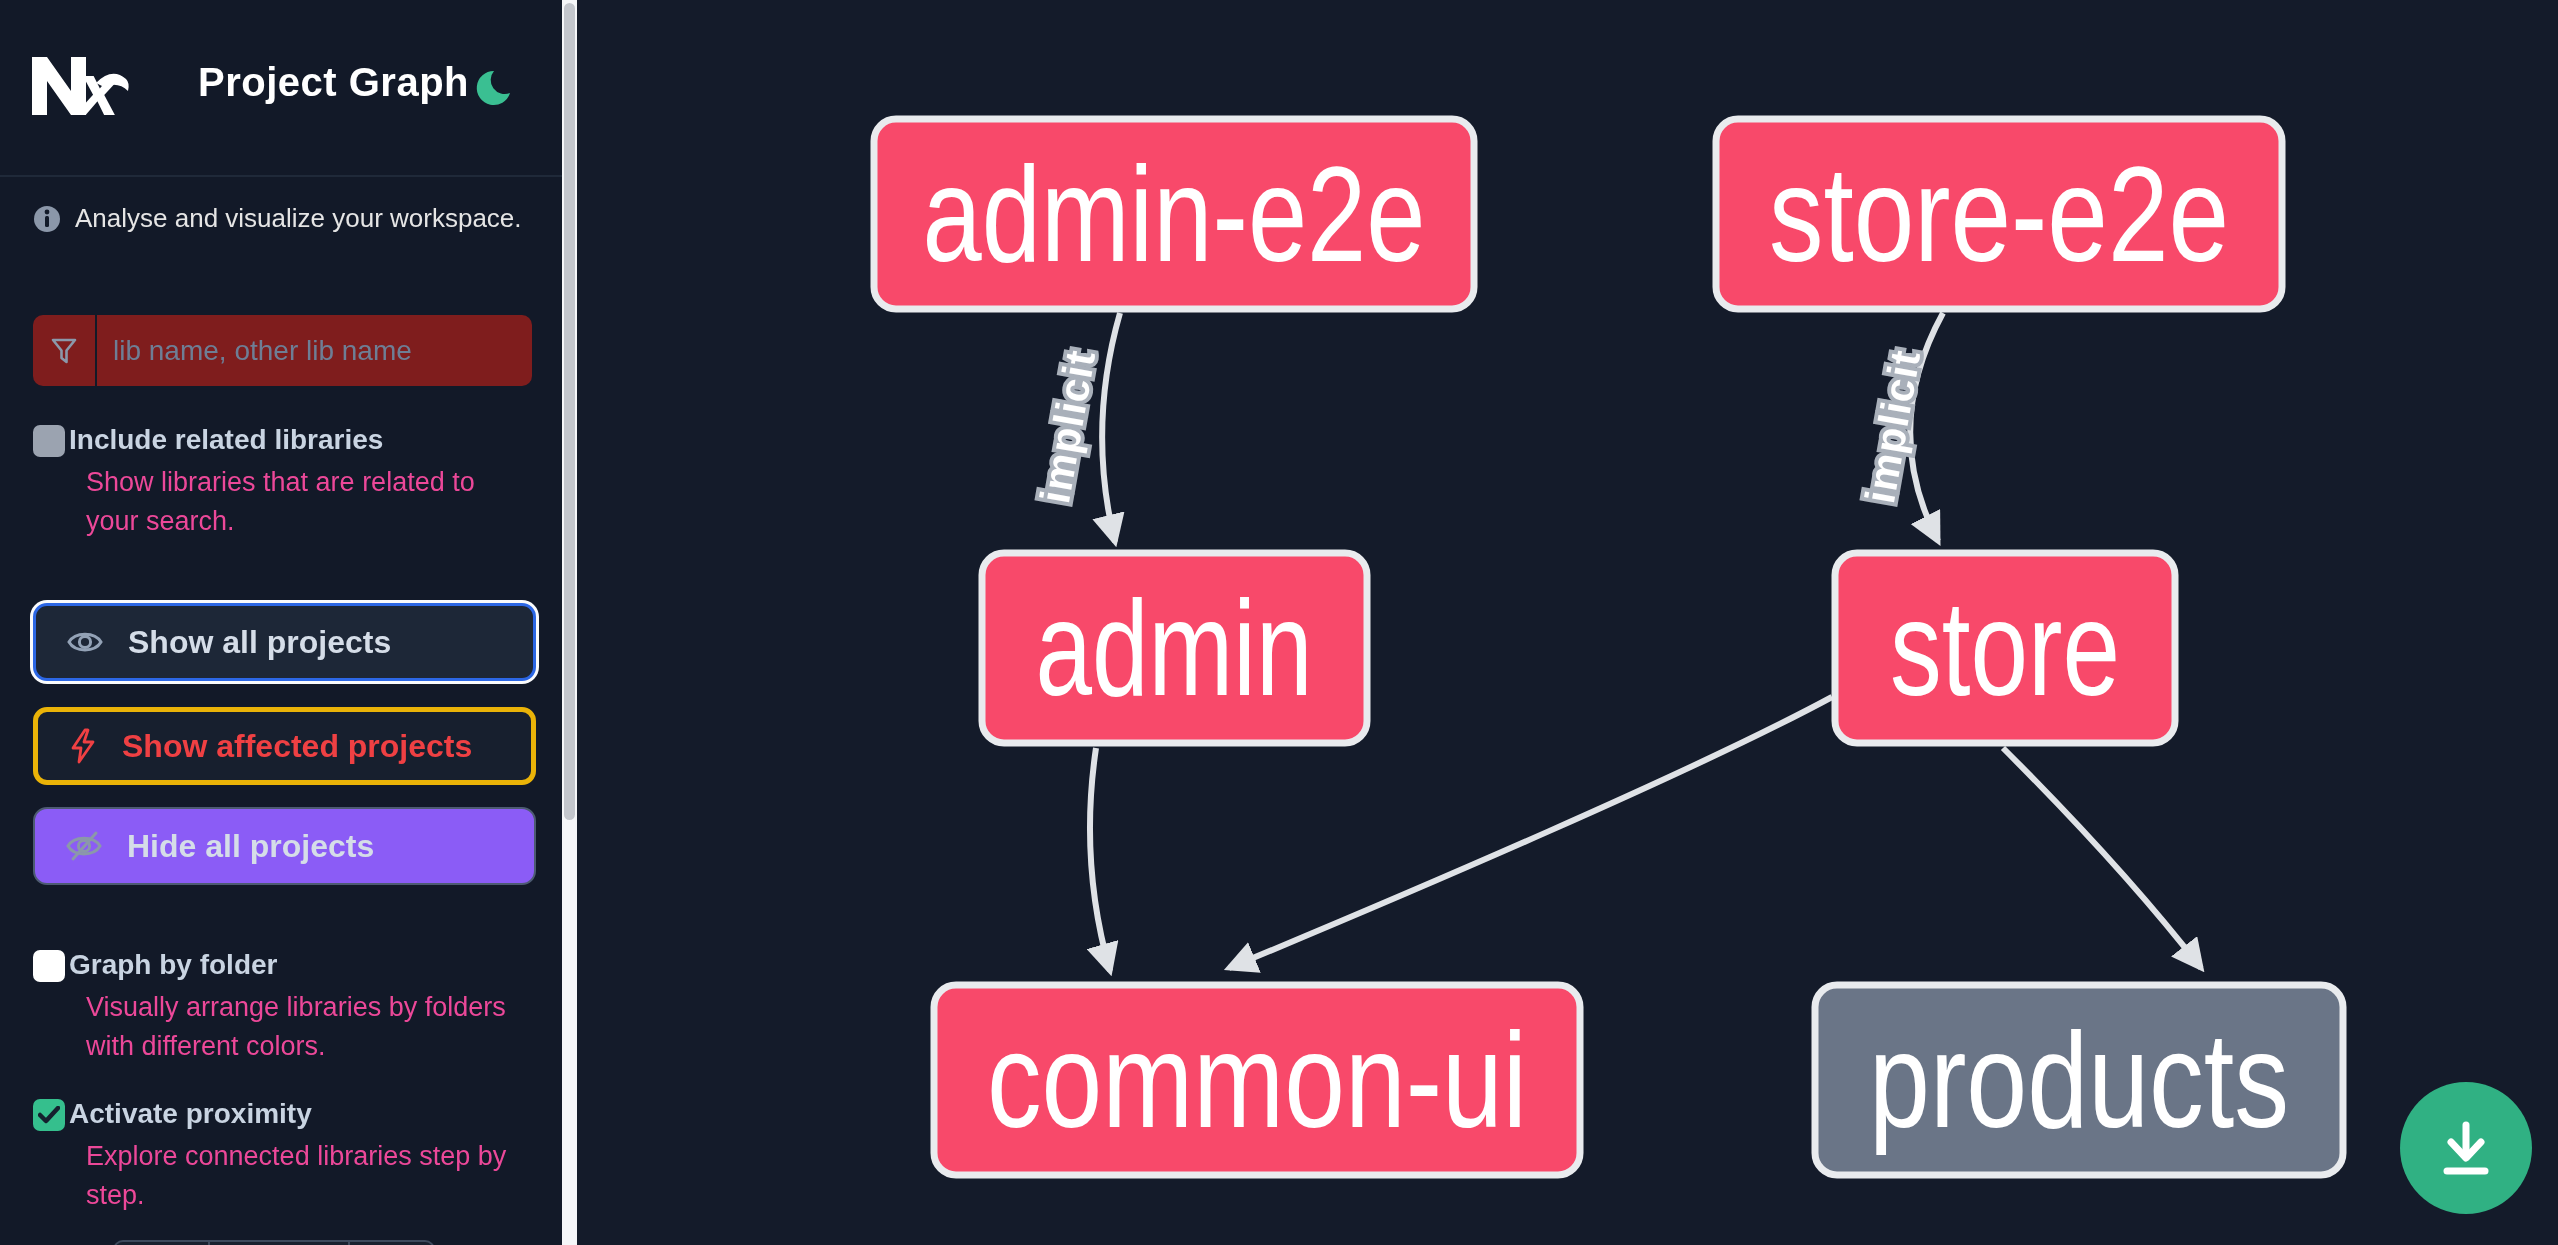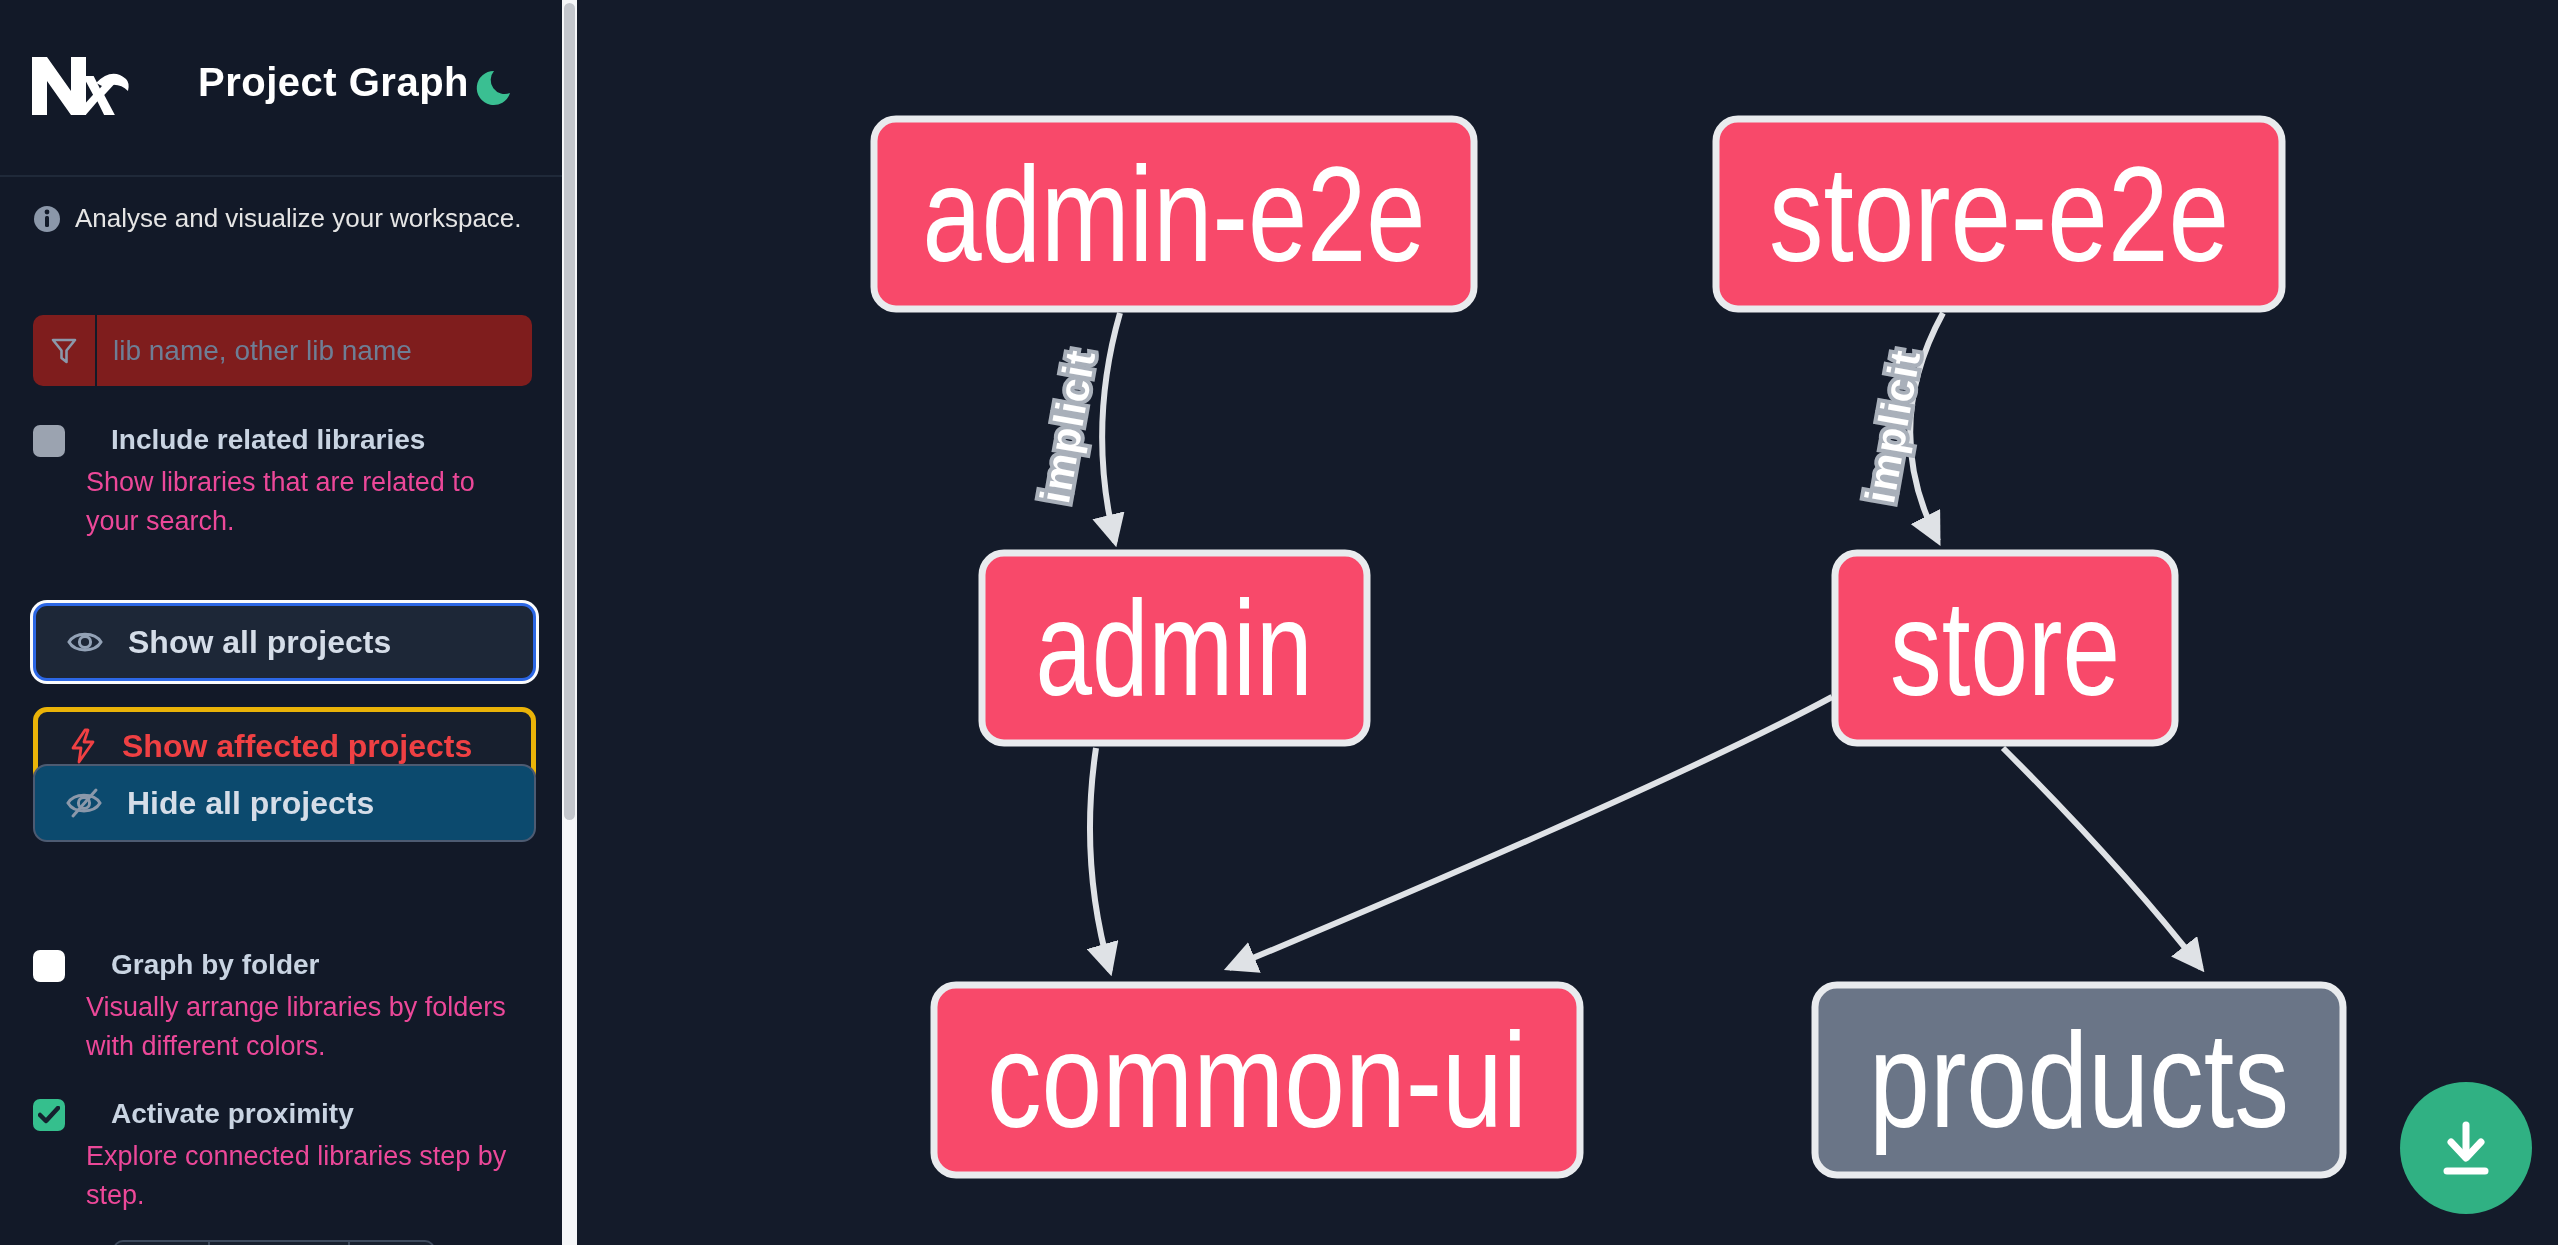--- a/index.html
+++ b/index.html
@@ -27,32 +27,32 @@
   .searchbox input{flex:1;height:100%;background:transparent;border:none;outline:none;
                    color:#aebacb;font-size:28px;padding:0 14px 0 16px;
                    font-family:"Liberation Sans",sans-serif;}
   .searchbox input::placeholder{color:#6e7e95;opacity:1;}
 
   .toggle{position:absolute;left:33px;width:505px;}
   .toggle .box{position:absolute;left:0;top:2px;width:32px;height:32px;border-radius:7px;}
   .box-muted{background:#9ba3b0;}
   .box-white{background:#ffffff;}
   .box-green{background:#35bf8d;display:flex;align-items:center;justify-content:center;}
-  .toggle .tlabel{display:block;margin-left:78px;font-size:28px;font-weight:700;
+  .toggle .tlabel{display:block;margin-left:36px;font-size:28px;font-weight:700;
                   color:#c9d4e2;line-height:34px;}
   .toggle .tdesc{display:block;margin-left:53px;margin-top:6px;font-size:27px;
                  color:#ec4899;line-height:39px;width:430px;}
 
   .action-btn{position:absolute;left:33px;width:503px;height:78px;border-radius:14px;
               display:flex;align-items:center;gap:24px;padding:0 0 0 30px;cursor:pointer;
               font-family:"Liberation Sans",sans-serif;font-size:32px;font-weight:600;}
   .btn-focused{top:603px;background:#1d2737;border:3px solid #2c67e5;
                box-shadow:0 0 0 3px #fafbfc;color:#d5dde8;}
   .btn-affected{top:707px;background:#171f2e;border:5px solid #eab308;color:#ef4043;}
-  .btn-default{top:764px;background:#0c4a6e;border:2px solid #4d5b72;color:#d5dde8;}
+  .btn-default{top:807px;background:#8b5cf6;border:2px solid #4d5b72;color:#d5dde8;}
 
   .toggle-related{top:423px;}
   .toggle-group{top:948px;}
   .toggle-proximity{top:1097px;}
 
   .segmented{position:absolute;left:113px;top:1240px;width:322px;height:14px;
              background:#19212f;border:2px solid #3e4a5d;border-bottom:none;
              border-radius:10px 10px 0 0;display:flex;}
   .segmented .seg{flex:none;height:100%;border-right:2px solid #3e4a5d;}
   .seg1{width:95px;} .seg2{width:140px;} .seg3{width:85px;border-right:none!important;}

